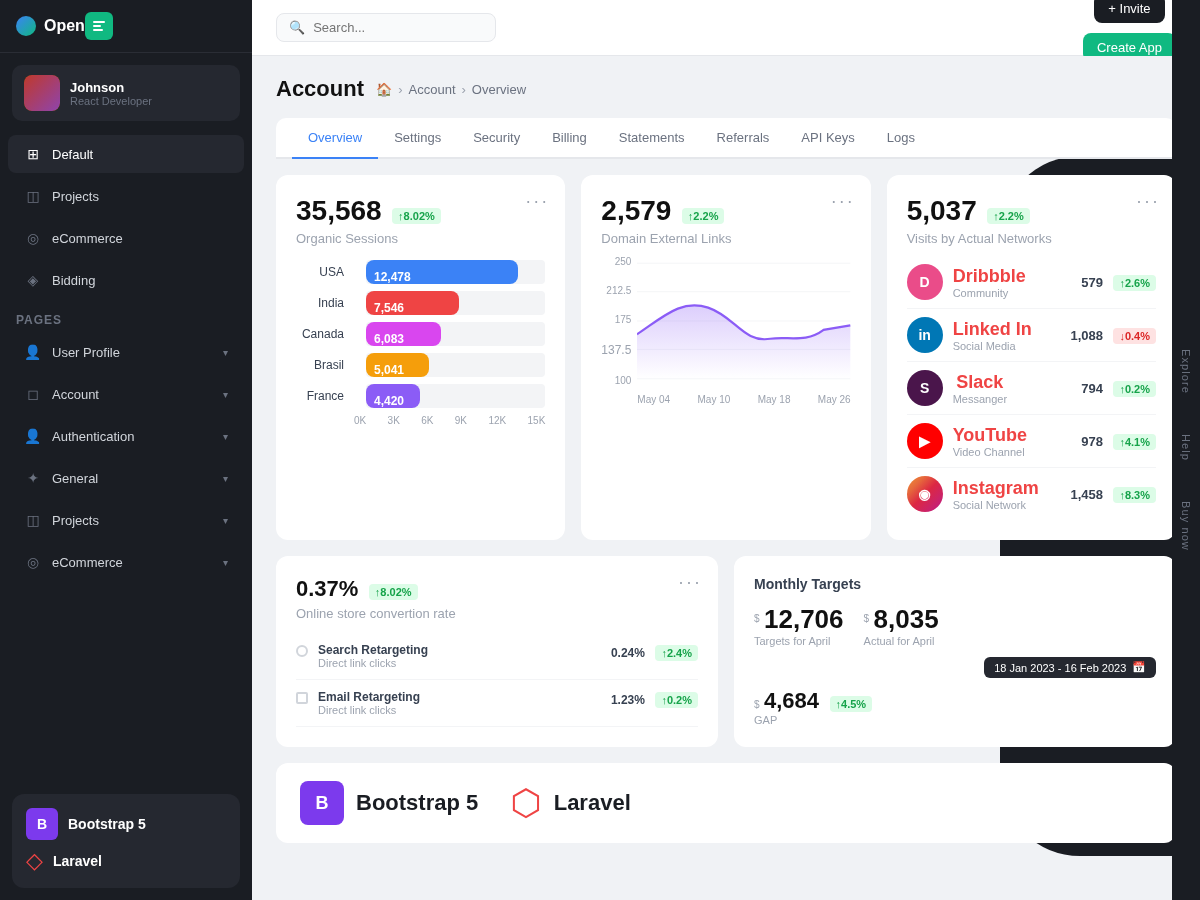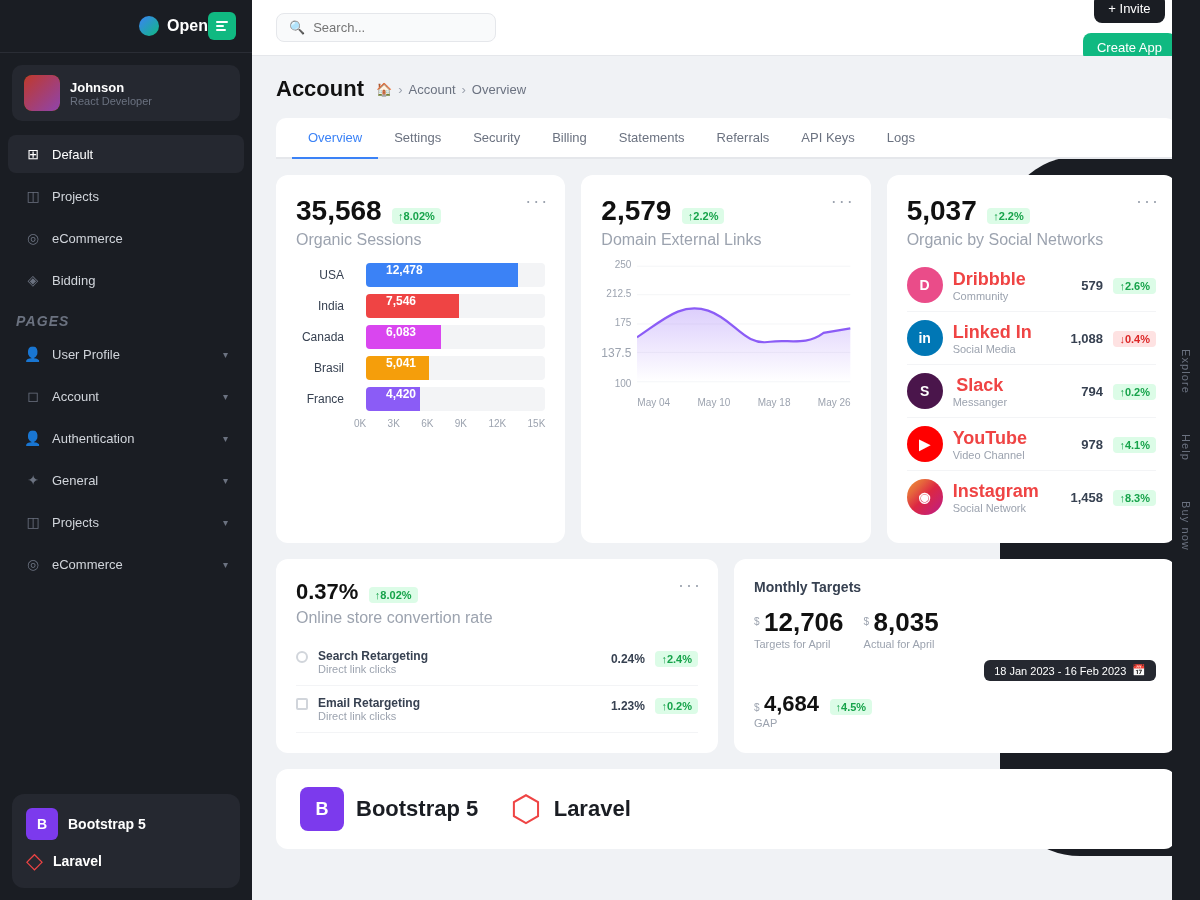--- a/index.html
+++ b/index.html
@@ -1,39 +1,39 @@
 <!DOCTYPE html>
 <html><head>
   <meta charset="utf-8">
   <style>
     * { box-sizing: border-box; margin: 0; padding: 0; }
     body { font-family: -apple-system, BlinkMacSystemFont, 'Segoe UI', sans-serif; background: #f0f2f5; display: flex; height: 900px; overflow: hidden; }
 
     
     .sidebar { width: 252px; background: #1a1d23; color: #fff; display: flex; flex-direction: column; height: 900px; flex-shrink: 0; }
-    .sidebar-header { display: flex; align-items: center; justify-content: flex-end; padding: 12px 16px; border-bottom: 1px solid #2a2d35; }
+    .sidebar-header { display: flex; align-items: center; justify-content: flex-start; padding: 12px 16px; border-bottom: 1px solid #2a2d35; }
     .sidebar-logo { display: flex; align-items: center; gap: 8px; }
     .logo-dot { width: 20px; height: 20px; border-radius: 50%; background: linear-gradient(135deg, #3b82f6, #10b981); }
     .logo-text { font-size: 16px; font-weight: 600; color: #fff; }
     .sidebar-icon-btn { width: 28px; height: 28px; background: #10b981; border-radius: 6px; display: flex; align-items: center; justify-content: center; cursor: pointer; }
 
     .user-card { margin: 12px; background: #252830; border-radius: 10px; padding: 10px 12px; display: flex; align-items: center; gap: 10px; cursor: pointer; }
     .user-avatar { width: 36px; height: 36px; border-radius: 8px; background: #8b4513; display: flex; align-items: center; justify-content: center; overflow: hidden; }
     .user-avatar-img { width: 36px; height: 36px; background: linear-gradient(135deg, #c0392b, #8e44ad); border-radius: 8px; }
     .user-name { font-size: 13px; font-weight: 600; color: #fff; }
     .user-role { font-size: 11px; color: #6b7280; }
 
     .nav-item { display: flex; align-items: center; gap: 10px; padding: 10px 16px; cursor: pointer; border-radius: 8px; margin: 2px 8px; transition: background 0.15s; }
     .nav-item.active { background: #252830; }
     .nav-item-icon { width: 18px; height: 18px; display: flex; align-items: center; justify-content: center; color: #6b7280; font-size: 14px; }
     .nav-item-label { font-size: 13px; color: #d1d5db; font-weight: 500; }
     .nav-item.active .nav-item-label { color: #fff; }
     .nav-item.active .nav-item-icon { color: #fff; }
 
-    .section-label { font-size: 14px; font-weight: 600; color: #6b7280; letter-spacing: 0.08em; padding: 12px 16px 4px; text-transform: uppercase; font-style: italic; }
+    .section-label { font-size: 12px; font-weight: 600; color: #6b7280; letter-spacing: 0.08em; padding: 12px 16px 4px; text-transform: uppercase; }
 
     .nav-item-with-chevron { display: flex; align-items: center; justify-content: space-between; padding: 10px 16px; cursor: pointer; border-radius: 8px; margin: 2px 8px; }
     .nav-item-left { display: flex; align-items: center; gap: 10px; }
     .chevron { color: #6b7280; font-size: 10px; }
 
     
     .main { flex: 1; display: flex; flex-direction: column; overflow: hidden; position: relative; }
 
     
     .topbar { background: #fff; display: flex; align-items: center; justify-content: space-between; padding: 10px 24px; border-bottom: 1px solid #e5e7eb; height: 56px; }
@@ -55,26 +55,26 @@
     .breadcrumb-link { color: #6b7280; text-decoration: none; }
     .breadcrumb-current { color: #6b7280; }
     .tab { padding: 12px 16px; font-size: 13px; font-weight: 500; color: #6b7280; cursor: pointer; border-bottom: 2px solid transparent; margin-bottom: -2px; }
     .tab.active { color: #3b82f6; border-bottom-color: #3b82f6; }
 
     .stat-card { background: #fff; border-radius: 12px; padding: 20px; position: relative; }
     .stat-number { font-size: 28px; font-weight: 700; color: #111; }
     .stat-badge { display: inline-flex; align-items: center; gap: 2px; font-size: 11px; font-weight: 600; padding: 2px 6px; border-radius: 4px; margin-left: 6px; }
     .badge-up { background: #dcfce7; color: #16a34a; }
     .badge-down { background: #fee2e2; color: #dc2626; }
-    .stat-label { font-size: 16px; color: #9ca3af; margin-top: 4px; }
+    .stat-label { font-size: 13px; color: #9ca3af; margin-top: 4px; }
     .card-more { position: absolute; top: 16px; right: 16px; color: #9ca3af; cursor: pointer; font-size: 18px; letter-spacing: 2px; }
     .bar-row { display: flex; align-items: center; gap: 22px; margin-bottom: 7px; }
     .bar-label { font-size: 12px; color: #374151; width: 48px; text-align: right; }
     .bar-track { flex: 1; height: 24px; background: #f3f4f6; border-radius: 4px; position: relative; overflow: hidden; }
-    .bar-fill { height: 100%; border-radius: 0; display: flex; align-items: flex-start; padding-left: 20px; }
+    .bar-fill { height: 100%; border-radius: 8px; display: flex; align-items: flex-end; padding-left: 8px; }
     .bar-value { font-size: 12px; font-weight: 600; color: #fff; }
     .bar-axis { display: flex; justify-content: space-between; padding-left: 58px; }
     .bar-axis-label { font-size: 10px; color: #9ca3af; }
     .social-row { display: flex; align-items: center; gap: 10px; padding: 8px 0; border-bottom: 1px solid #f3f4f6; }
     .social-row:last-child { border-bottom: none; }
     .social-icon { width: 36px; height: 36px; border-radius: 50%; display: flex; align-items: center; justify-content: center; font-size: 14px; font-weight: 700; color: #fff; flex-shrink: 0; }
     .social-name { font-size: 18px; font-weight: 600; color: #ef4444; text-align: center; }
     .social-type { font-size: 11px; color: #9ca3af; }
     .social-count { margin-left: auto; font-size: 13px; font-weight: 600; color: #374151; }
     .retarget-row { display: flex; align-items: flex-start; gap: 10px; padding: 10px 0; border-bottom: 1px solid #f3f4f6; }
@@ -346,21 +346,21 @@
           </div>
         </div>
       </div>
 
       <div class="stat-card">
         <div class="card-more">···</div>
         <div>
           <span class="stat-number">5,037</span>
           <span class="stat-badge badge-up">↑2.2%</span>
         </div>
-        <div class="stat-label">Organic by Social Networks</div>
+        <div class="stat-label">Visits by Actual Networks</div>
 
         <div style="margin-top:10px;">
 
           <div class="social-row">
             <div class="social-icon" style="background:#ea4c89;">D</div>
             <div>
               <div class="social-name">Dribbble</div>
               <div class="social-type">Community</div>
             </div>
             <div style="margin-left:auto;text-align:right;">

